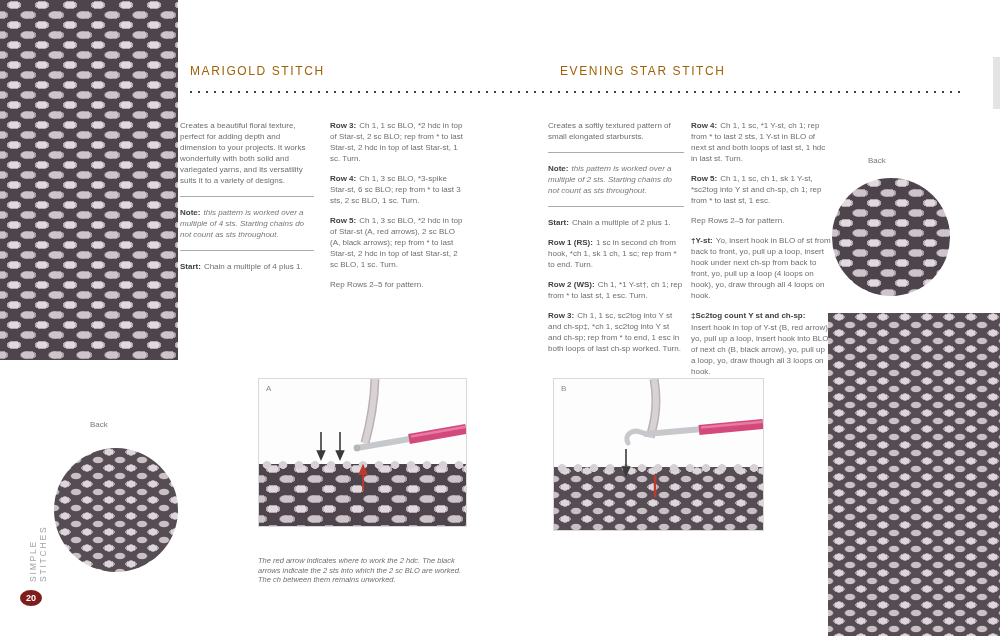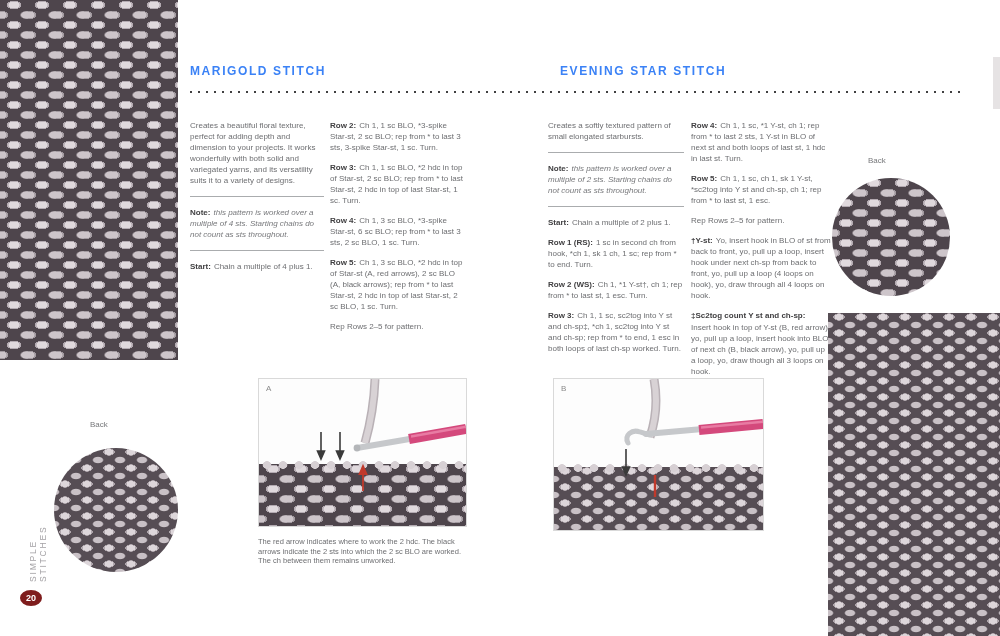--- a/index.html
+++ b/index.html
@@ -18,36 +18,36 @@
       radial-gradient(ellipse 8px 5px at 0px 12px,  #c9c1c6 0 55%, rgba(0,0,0,0) 73%),
       radial-gradient(ellipse 8px 5px at 22px 12px, #c9c1c6 0 55%, rgba(0,0,0,0) 73%);
     background-size:22px 16px;}
   .strip-left{position:absolute;left:0;top:0;width:178px;height:360px;}
   .strip-right{position:absolute;left:828px;top:313px;width:172px;height:323px;}
   .swatch-circle{position:absolute;border-radius:50%;}
   .circle-left{left:54px;top:448px;width:124px;height:124px;}
   .circle-right{left:832px;top:178px;width:118px;height:118px;}
   .edge-sliver{position:absolute;left:993px;top:57px;width:7px;height:52px;background:#d9d4d6;opacity:.65;}
   
-  .stitch-title{position:absolute;top:64px;font-size:12px;font-weight:bold;letter-spacing:1.6px;color:#3b82f6;}
+  .stitch-title{position:absolute;top:64px;font-size:12px;font-weight:normal;letter-spacing:1.6px;color:#a16207;}
   .title-left{left:190px;} .title-right{left:560px;}
   .dotted-rule{position:absolute;left:190px;top:91px;width:772px;height:2px;
     background-image:repeating-linear-gradient(to right,#414042 0 2px,rgba(0,0,0,0) 2px 8px);}
   .col{position:absolute;top:120px;font-size:8px;line-height:11px;}
   .col p{margin:0 0 9px 0;}
   .col b{color:#414042;margin-right:3px;}
-  .col-l1{left:190px;width:134px;} .col-l2{left:330px;width:136px;}
+  .col-l1{left:180px;width:134px;} .col-l2{left:330px;width:136px;}
   .col-r1{left:548px;width:136px;} .col-r2{left:648px;width:140px;margin-left:43px;}
   .note-rule{border:none;border-top:1px solid #aaacae;margin:10px 0;}
   .note i{color:#77787b;}
   .block-label{display:block;margin-bottom:1px;}
   .back-label{position:absolute;font-size:8px;color:#77787b;text-align:left;}
   .back-left{left:90px;top:420px;width:44px;} .back-right{left:868px;top:156px;width:46px;}
   .caption{position:absolute;font-size:7.5px;line-height:9.5px;color:#6d6e71;}
-  .cap-a{left:258px;top:537px;width:207px;} .cap-b{left:553px;top:534px;width:209px;}
+  .cap-a{left:258px;top:556px;width:207px;font-style:italic;} .cap-b{left:553px;top:534px;width:209px;}
   
   .photo{position:absolute;background:#fdfdfd;border:1px solid #d9d9d9;overflow:hidden;}
   .photo-a{left:258px;top:378px;width:207px;height:147px;}
   .photo-b{left:553px;top:378px;width:209px;height:151px;}
   .photo-tex{position:absolute;left:0;right:0;bottom:0;}
   .photo-a .photo-tex{height:42%;} .photo-b .photo-tex{height:42%;}
   .photo-tex::before{content:"";position:absolute;top:-7px;left:0;right:0;height:12px;
     background-image:radial-gradient(ellipse 7px 6px at 8px 8px,#d7d0d4 0 60%,rgba(0,0,0,0) 66%);
     background-size:16px 12px;}
   .photo-letter{position:absolute;top:5px;left:7px;font-size:8px;color:#8a8a8a;z-index:3;}
@@ -81,21 +81,20 @@
     <p><span>Creates a beautiful floral texture, perfect for adding depth and dimension to your projects. It works wonderfully with both solid and variegated yarns, and its versatility suits it to a variety of designs.</span></p>
     <hr class="note-rule">
     <p class="note">
       <b>Note:</b><i>this pattern is worked over a multiple of 4 sts. Starting chains do not count as sts throughout.</i>
     </p>
     <hr class="note-rule">
     <p><b>Start:</b><span>Chain a multiple of 4 plus 1.</span></p>
   </div>
 
   <div class="col col-l2">
-    <p><b>Row 2:</b><span>Ch 1, 1 sc BLO, *3-spike Star-st, 2 sc BLO; rep from * to last 3 sts, 3-spike Star-st, 1 sc. Turn.</span></p>
     <p><b>Row 3:</b><span>Ch 1, 1 sc BLO, *2 hdc in top of Star-st, 2 sc BLO; rep from * to last Star-st, 2 hdc in top of last Star-st, 1 sc. Turn.</span></p>
     <p><b>Row 4:</b><span>Ch 1, 3 sc BLO, *3-spike Star-st, 6 sc BLO; rep from * to last 3 sts, 2 sc BLO, 1 sc. Turn.</span></p>
     <p><b>Row 5:</b><span>Ch 1, 3 sc BLO, *2 hdc in top of Star-st (A, red arrows), 2 sc BLO (A, black arrows); rep from * to last Star-st, 2 hdc in top of last Star-st, 2 sc BLO, 1 sc. Turn.</span></p>
     <p><span>Rep Rows 2–5 for pattern.</span></p>
   </div>
 
   <div class="col col-r1">
     <p><span>Creates a softly textured pattern of small elongated starbursts.</span></p>
     <hr class="note-rule">
     <p class="note">

